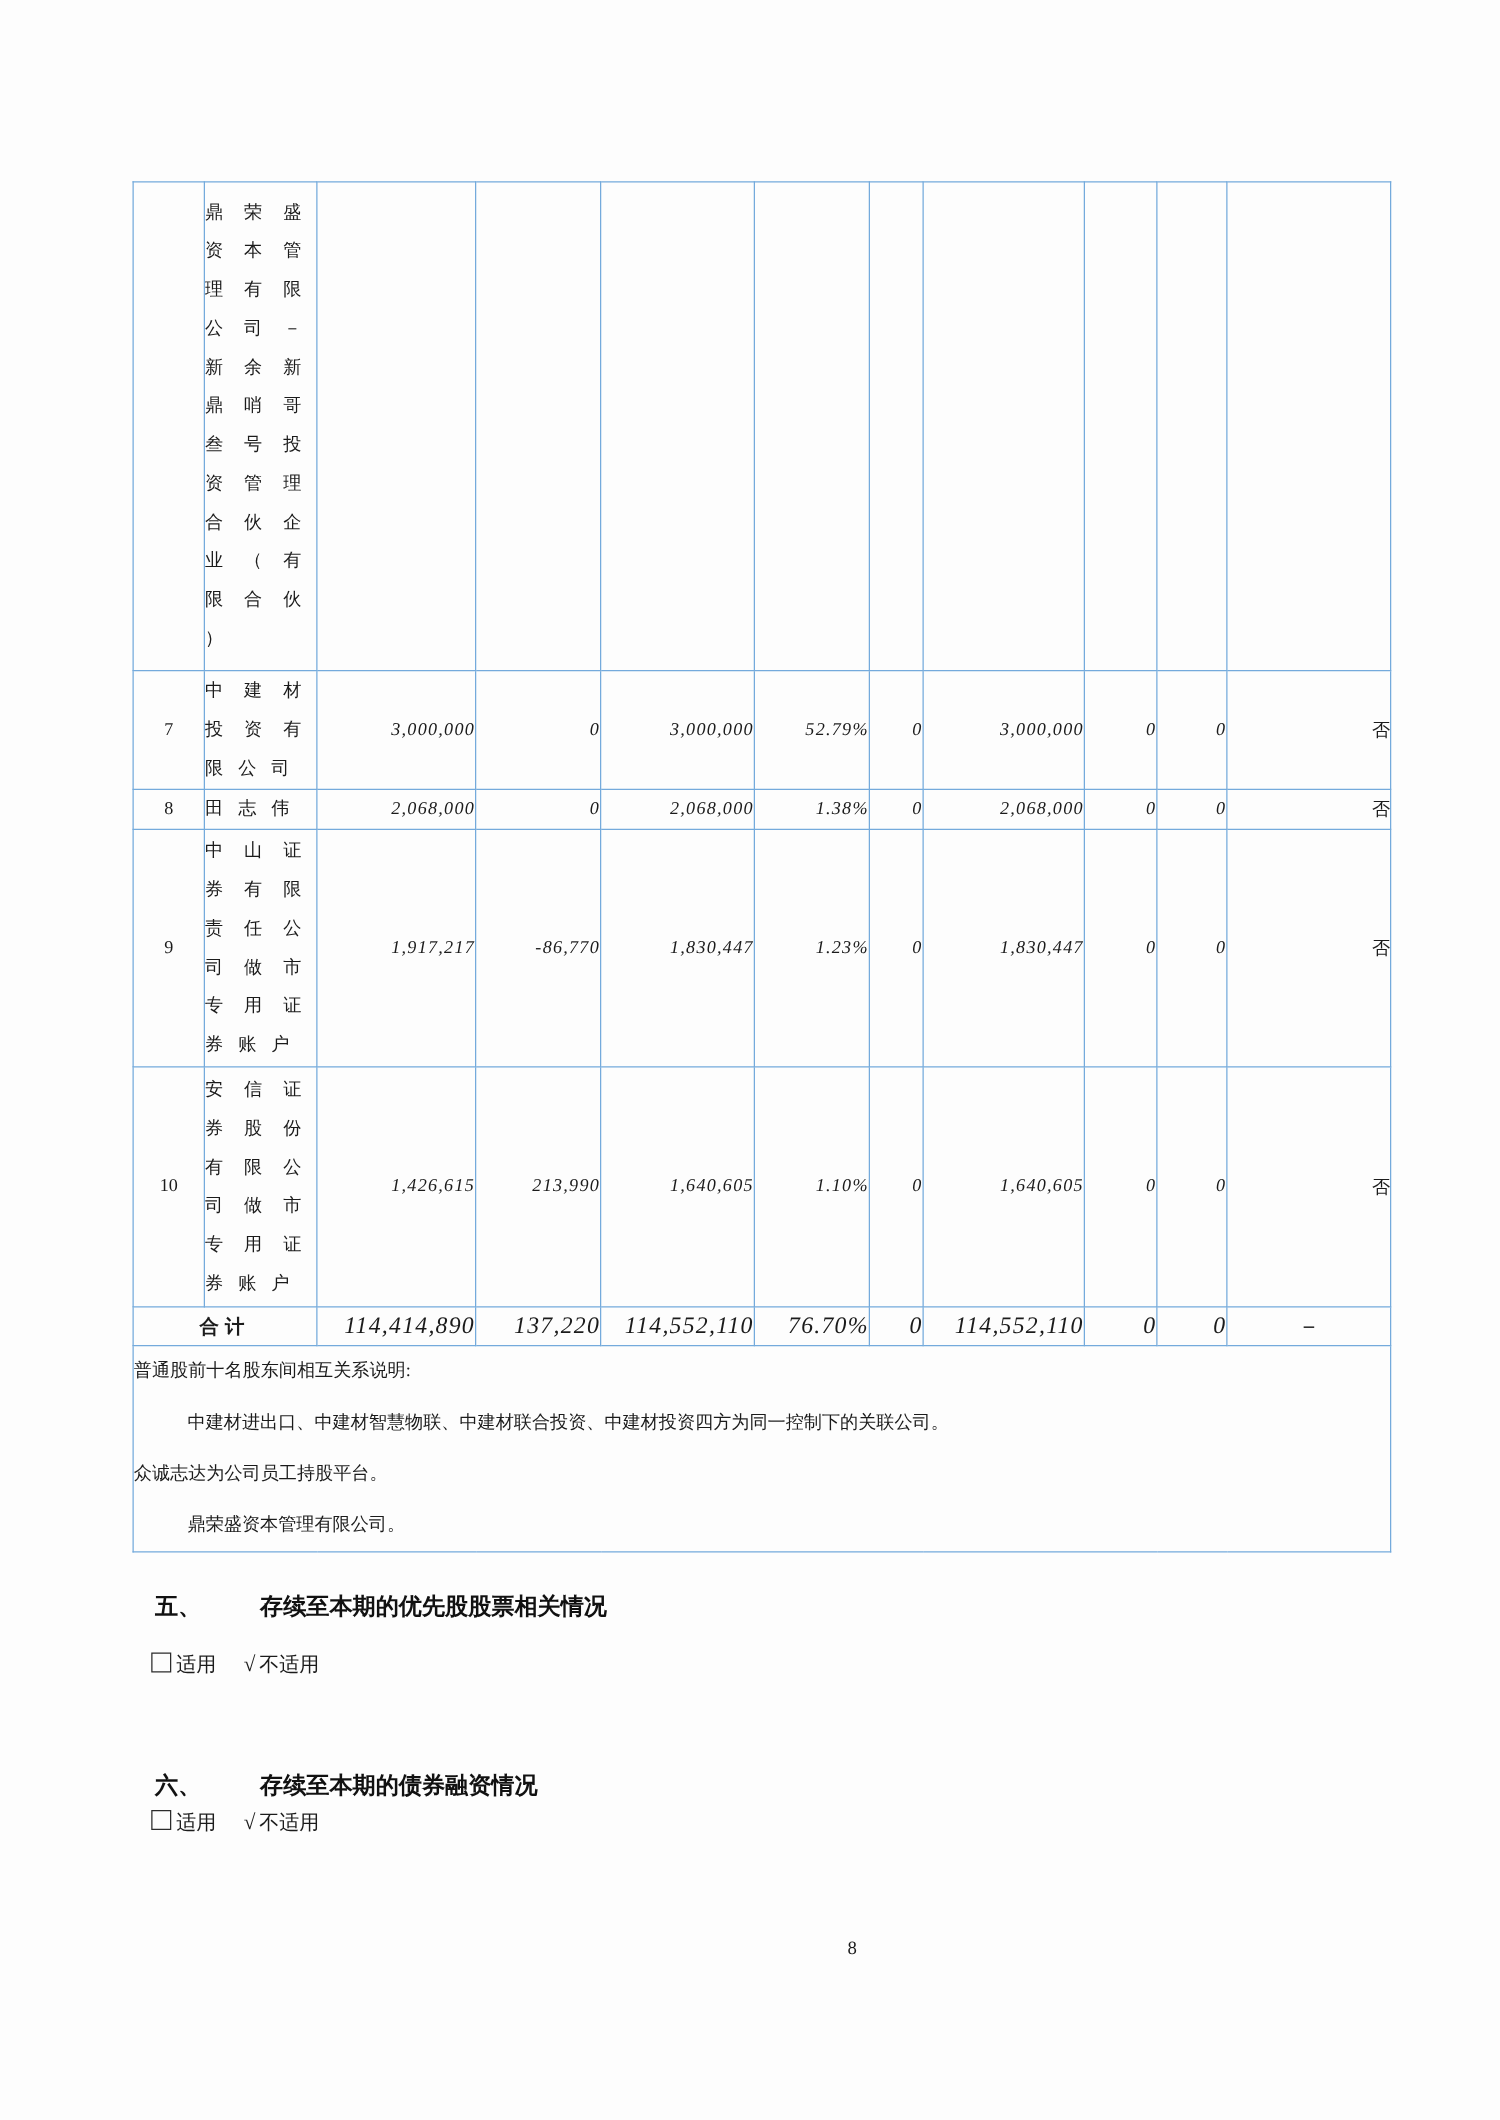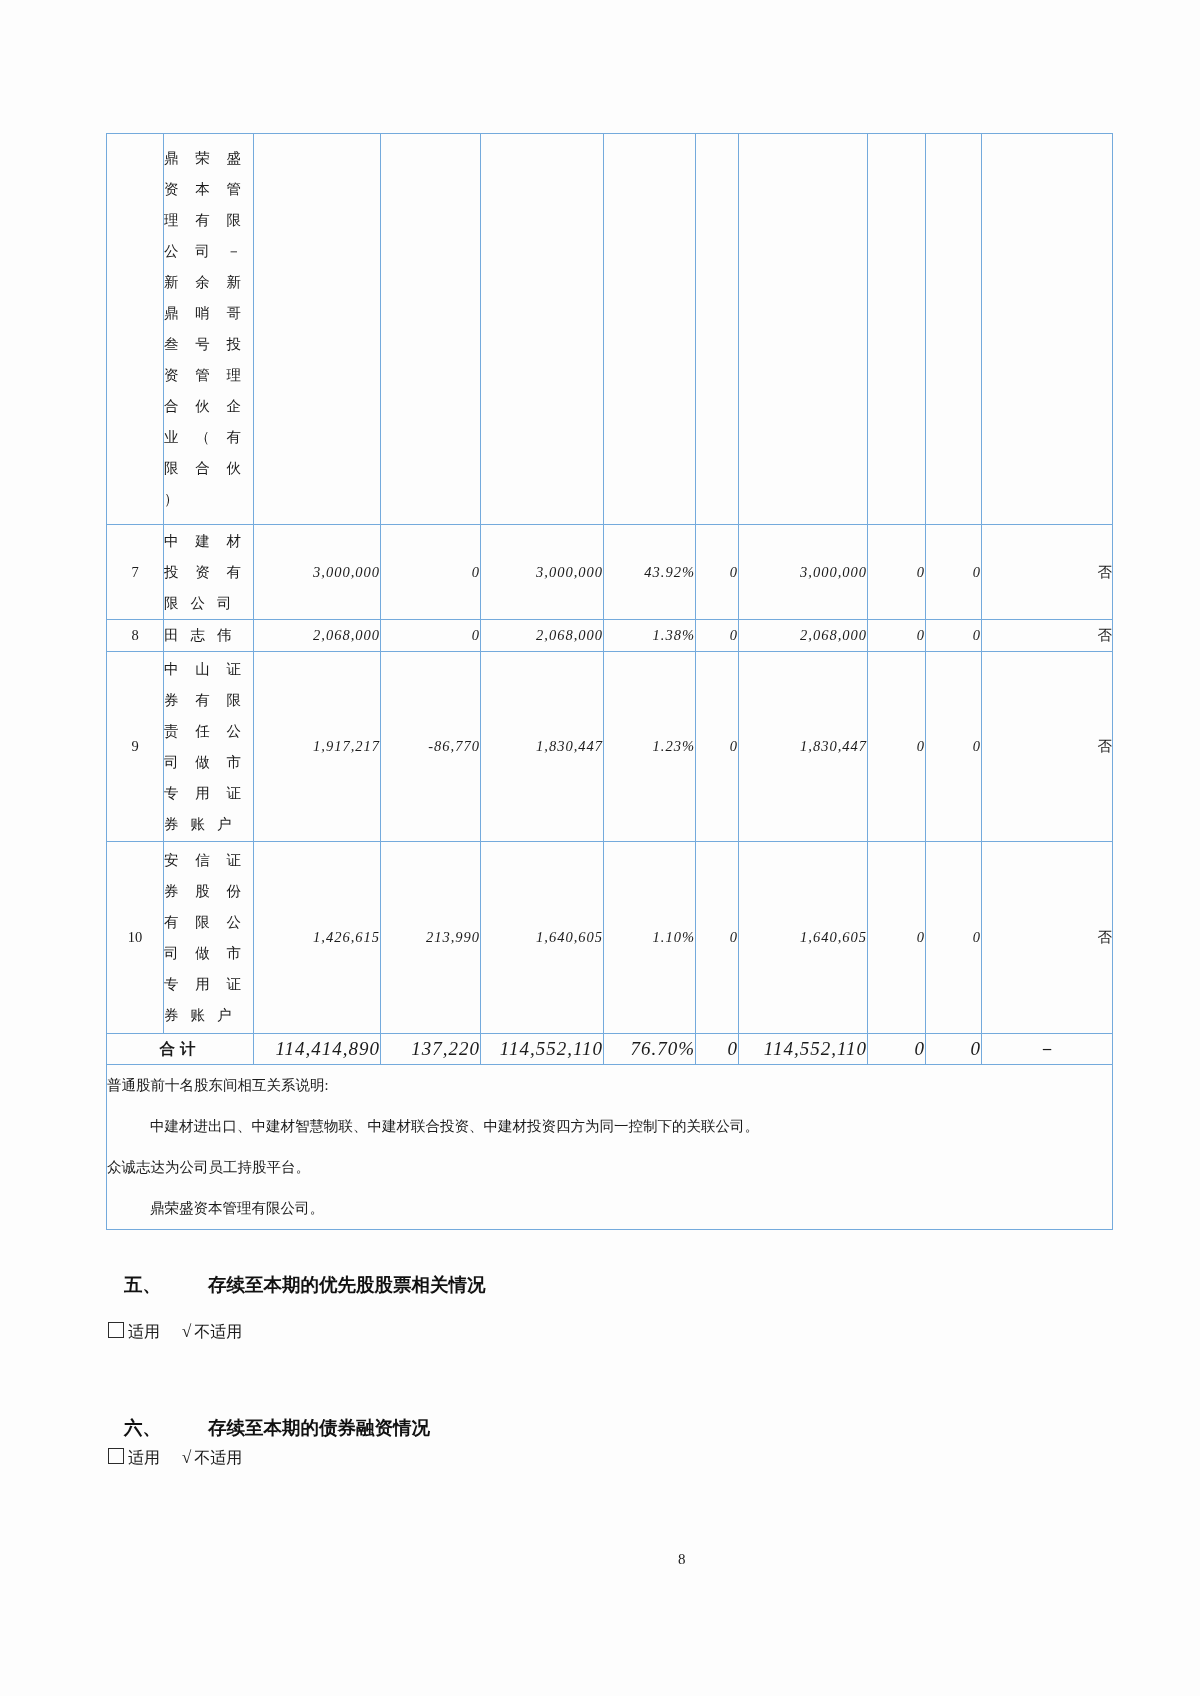--- a/index.html
+++ b/index.html
@@ -6,21 +6,21 @@
   .page{
     position:relative;
     width:1200px;height:1696px;
     background:#fdfdfd;
     font-family:"Liberation Serif","DejaVu Serif",serif;
     color:#1b1b1b;
     overflow:hidden;
   }
   
   table.holders{
-    position:absolute;left:106px;top:133px;
+    position:absolute;left:106px;top:145px;
     width:1006px;
     border-collapse:collapse;
     table-layout:fixed;
     border-radius:16px;
   }
   table.holders td{
     border:1px solid #74aadc;
     vertical-align:middle;
     font-size:14.5px;
     padding:0;
@@ -61,21 +61,21 @@
   
   .sec-heading{
     position:absolute;left:124px;
     font-family:"Liberation Sans","DejaVu Sans",sans-serif;
     font-weight:bold;font-size:18.5px;line-height:26px;
     color:#111;
     white-space:nowrap;
   }
   .sec-heading .sec-num{display:inline-block;width:84px;}
   .applic-line{
-    position:absolute;left:108px;
+    position:absolute;left:121px;
     font-size:16px;line-height:22px;white-space:nowrap;
   }
   .applic-line .box{
     display:inline-block;width:14px;height:14px;
     border:1.6px solid #2b2b2b;
     vertical-align:-1px;margin-right:4px;
     background:transparent;
   }
   .applic-line .na-group{margin-left:22px;}
   .applic-line .check{font-size:17px;margin-right:3px;}
@@ -120,21 +120,21 @@
           <td class="val-cell"></td>
           <td class="val-cell"></td>
           <td class="ans-cell"></td>
         </tr>
         <tr>
           <td class="num-cell">7</td>
           <td class="name-cell">中建材投资有限公司</td>
           <td class="val-cell">3,000,000</td>
           <td class="val-cell">0</td>
           <td class="val-cell">3,000,000</td>
-          <td class="val-cell">43.92%</td>
+          <td class="val-cell">52.79%</td>
           <td class="val-cell">0</td>
           <td class="val-cell">3,000,000</td>
           <td class="val-cell">0</td>
           <td class="val-cell">0</td>
           <td class="ans-cell">否</td>
         </tr>
         <tr>
           <td class="num-cell">8</td>
           <td class="name-cell">田志伟</td>
           <td class="val-cell">2,068,000</td>

